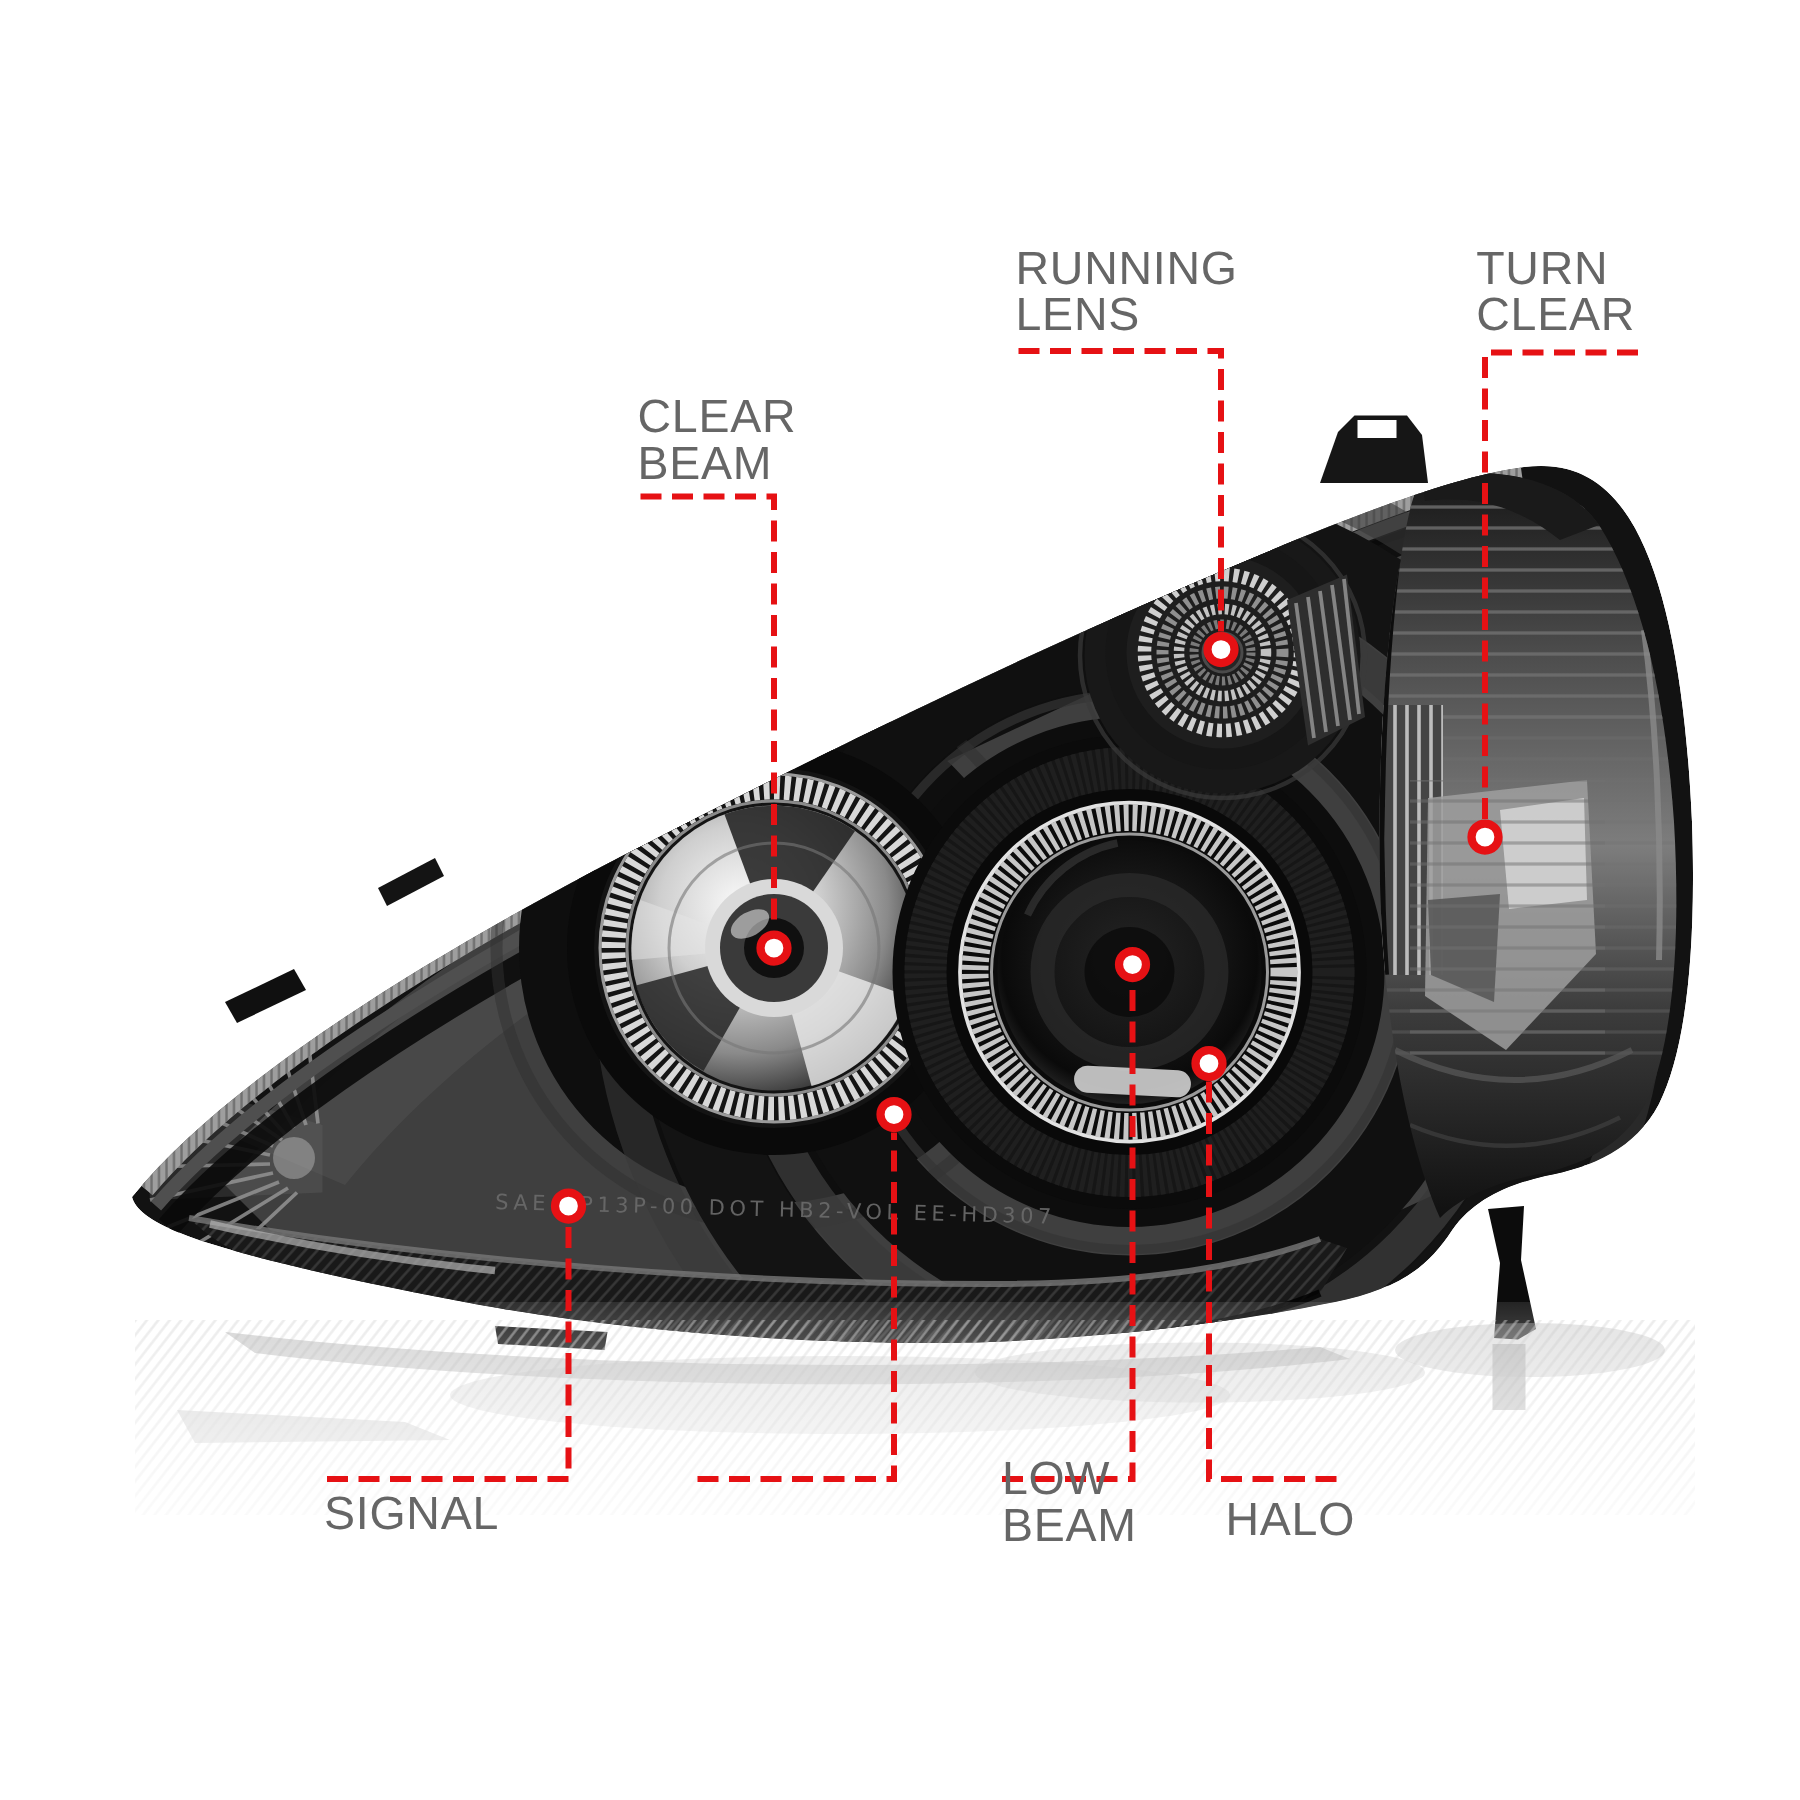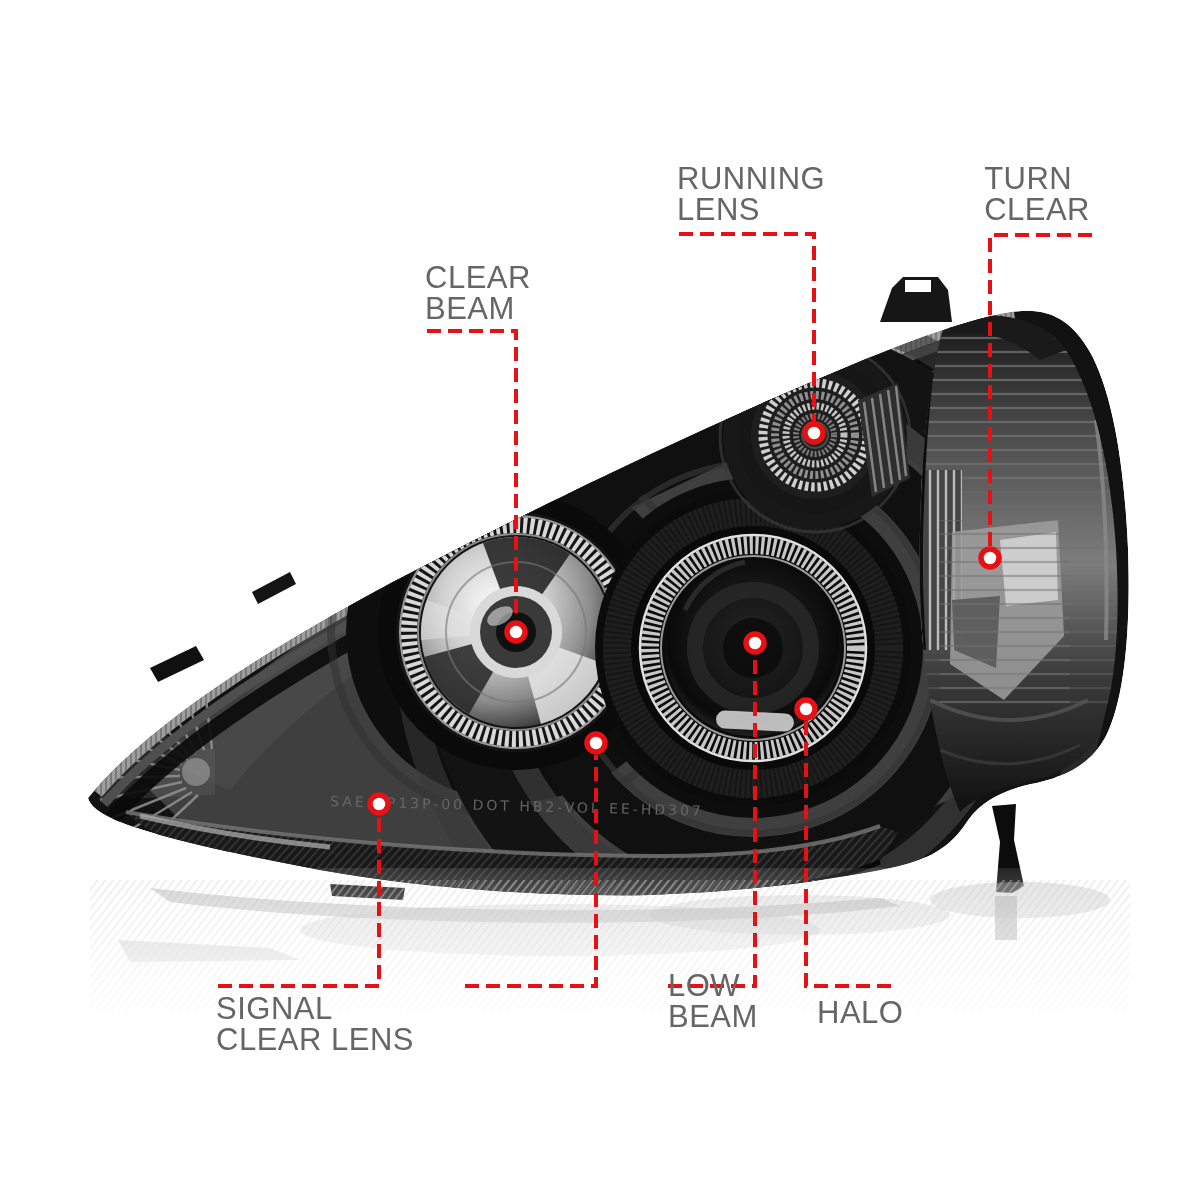--- a/index.html
+++ b/index.html
@@ -278,21 +278,20 @@
   <div class="callout align-right" style="right:110px;top:163px">
     <span>TURN</span>
     <span>CLEAR</span>
   </div>
   <div class="callout" style="left:425px;top:262px">
     <span>CLEAR</span>
     <span>BEAM</span>
   </div>
   <div class="callout" style="left:216px;top:993px">
     <span>SIGNAL</span>
-    <span>CLEAR LENS</span>
   </div>
   <div class="callout" style="left:668px;top:970px">
     <span>LOW</span>
     <span>BEAM</span>
   </div>
   <div class="callout" style="left:817px;top:997px">
     <span>HALO</span>
   </div>
 
 </div>

